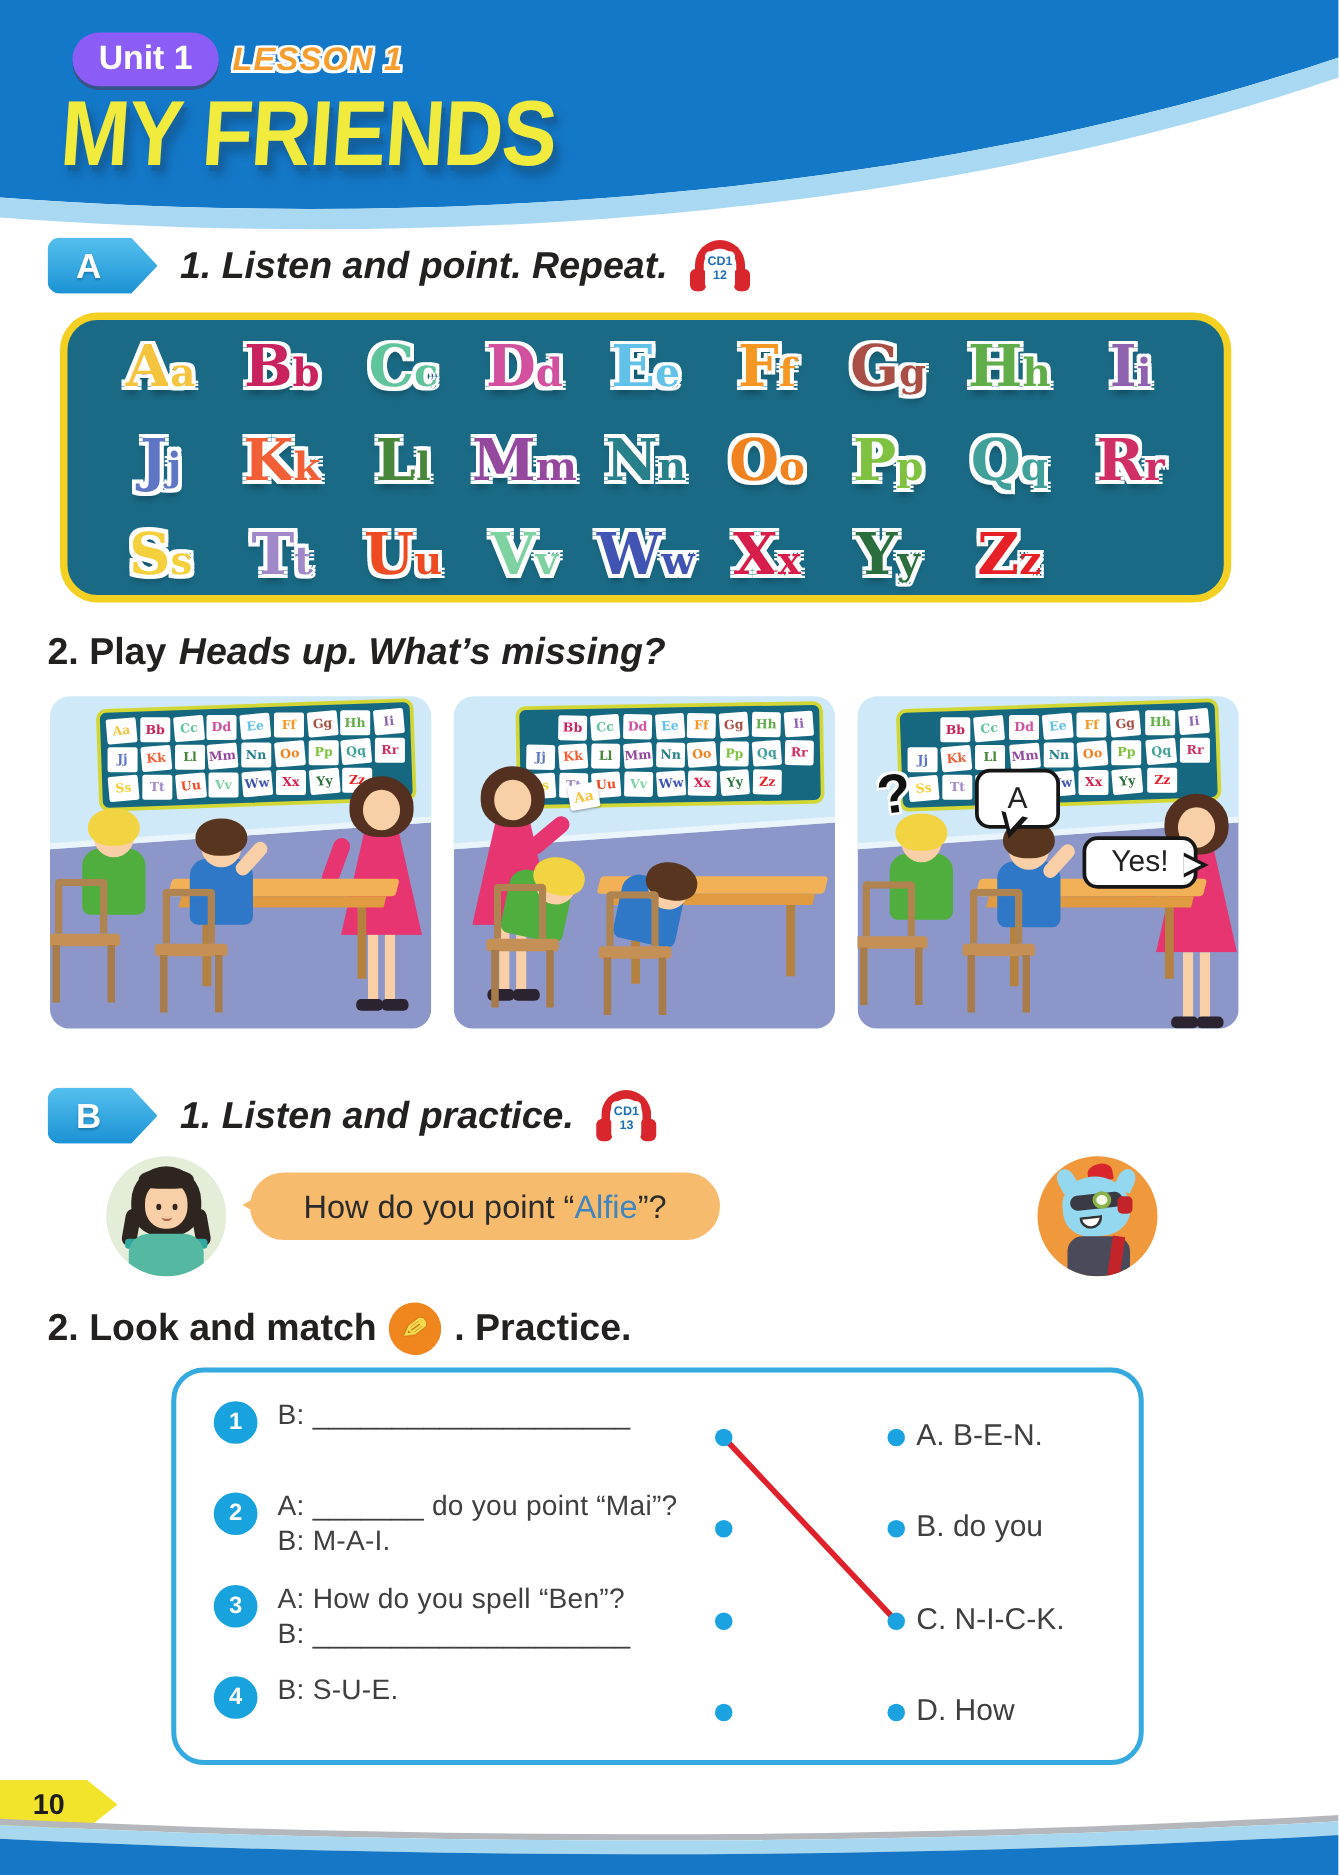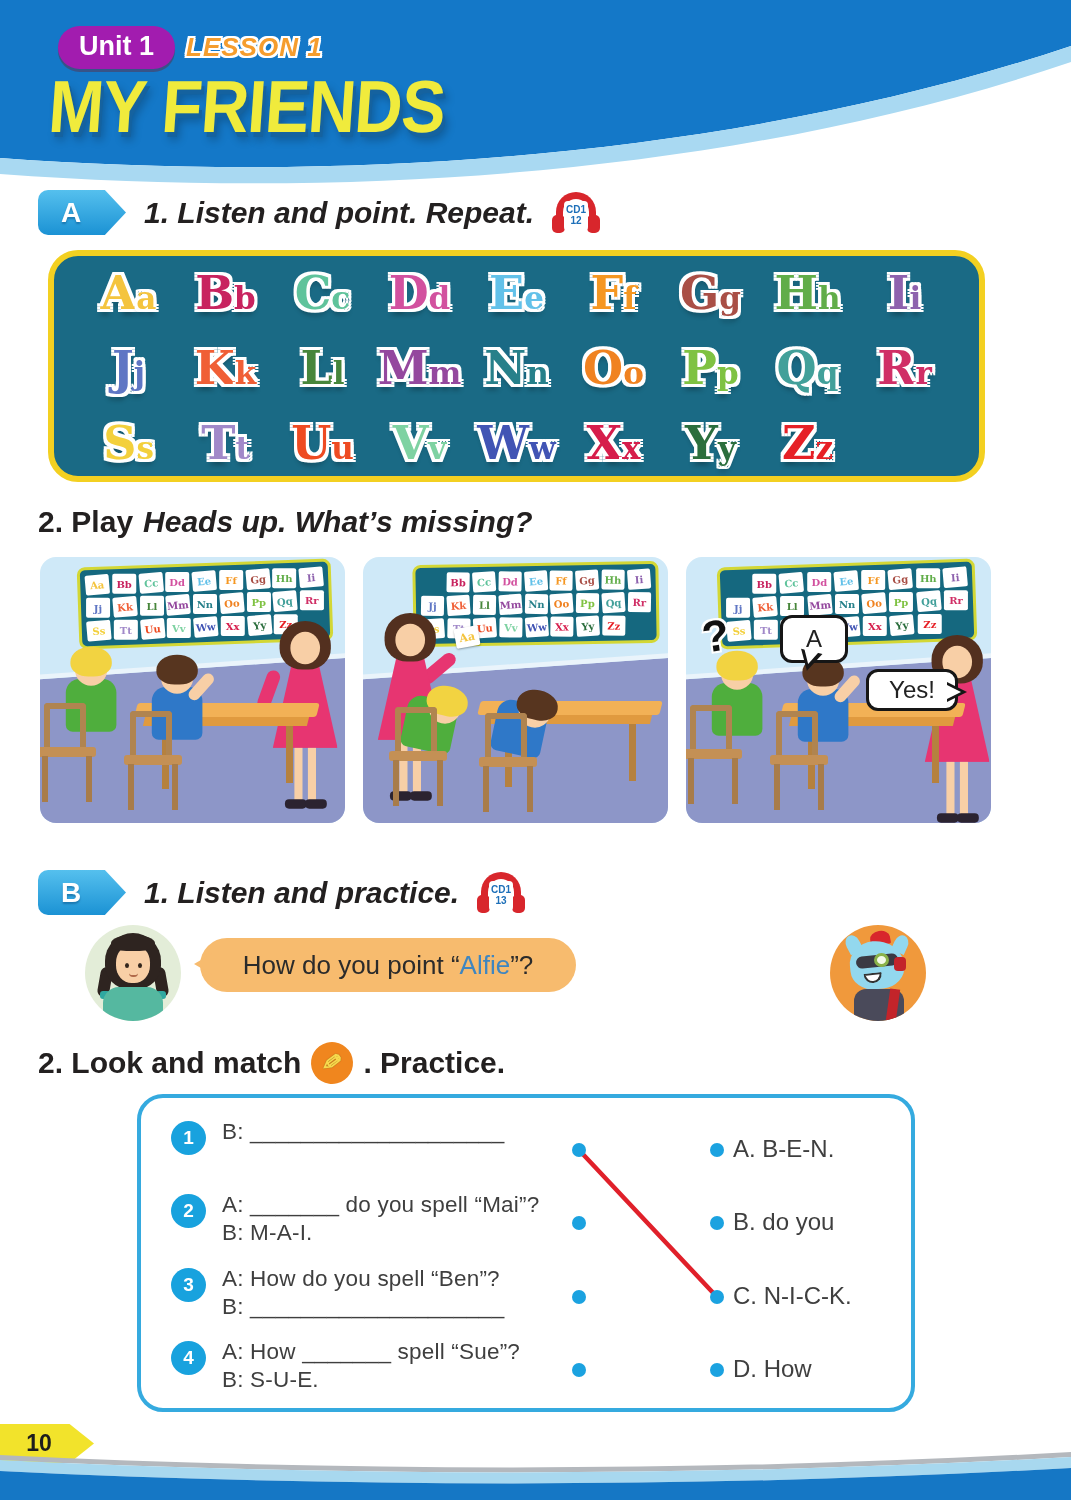--- a/index.html
+++ b/index.html
@@ -2,21 +2,21 @@
 <html><head>
 <meta charset="utf-8">
 <style>
   * { margin:0; padding:0; box-sizing:border-box; }
   html,body { background:#fff; }
   body { font-family:"Liberation Sans", sans-serif; }
   #page { position:relative; width:1071px; height:1500px; background:#fff; overflow:hidden; margin:0 auto; }
 
   
   .header-svg { position:absolute; left:0; top:0; }
-  .unit-badge { position:absolute; left:58px; top:26px; background:#a21caf; color:#fff;
+  .unit-badge { position:absolute; left:58px; top:26px; background:#8b5cf6; color:#fff;
     font-weight:800; font-size:27px; padding:5px 21px 7px; border-radius:22px;
     box-shadow:0 3px 0 rgba(120,16,16,.35); }
   .lesson-badge { position:absolute; left:186px; top:32px; font-size:26px; font-weight:800;
     font-style:italic; color:#f59d2e; letter-spacing:1px;
     text-shadow:-2px -2px 0 #fff,2px -2px 0 #fff,-2px 2px 0 #fff,2px 2px 0 #fff,0 -2px 0 #fff,0 2px 0 #fff,-2px 0 0 #fff,2px 0 0 #fff; }
   .page-title { position:absolute; left:52px; top:64px; font-size:66px; font-weight:800;
     color:#f0eb3c; letter-spacing:-1px; transform:skewX(-4deg) scaleY(1.12); transform-origin:left top;
     text-shadow:3px 4px 0 #15629f, 5px 7px 8px rgba(0,0,0,.25); white-space:nowrap; }
 
   
@@ -508,35 +508,34 @@
     <div>
         <div class="m-item" style="top: 20px;">
           <span class="m-num">1</span>
           <span class="m-lines">
             <span class="m-line">B: ____________________</span>
           </span>
         </div>
         <div class="m-item" style="top: 93px;">
           <span class="m-num">2</span>
           <span class="m-lines">
-            <span class="m-line">A: _______ do you spell “Mai”?</span>
+            <span class="m-line">A: _______ do you point “Mai”?</span>
             <span class="m-line">B: M-A-I.</span>
           </span>
         </div>
         <div class="m-item" style="top: 167px;">
           <span class="m-num">3</span>
           <span class="m-lines">
             <span class="m-line">A: How do you spell “Ben”?</span>
             <span class="m-line">B: ____________________</span>
           </span>
         </div>
         <div class="m-item" style="top: 240px;">
           <span class="m-num">4</span>
           <span class="m-lines">
-            <span class="m-line">A: How _______ spell “Sue”?</span>
             <span class="m-line">B: S-U-E.</span>
           </span>
         </div>
       </div>
     <svg class="match-line-svg" width="778" height="318" viewBox="0 0 778 318">
       <line x1="438" y1="52" x2="576" y2="199" stroke="#e0202a" stroke-width="4.5" stroke-linecap="round"></line>
     </svg>
   <span class="m-dot" style="left: 431px; top: 45px;"></span>
       <span class="m-dot" style="left: 569px; top: 45px;"></span>
       <div class="m-option" style="top: 37px;">A. B-E-N.</div>

